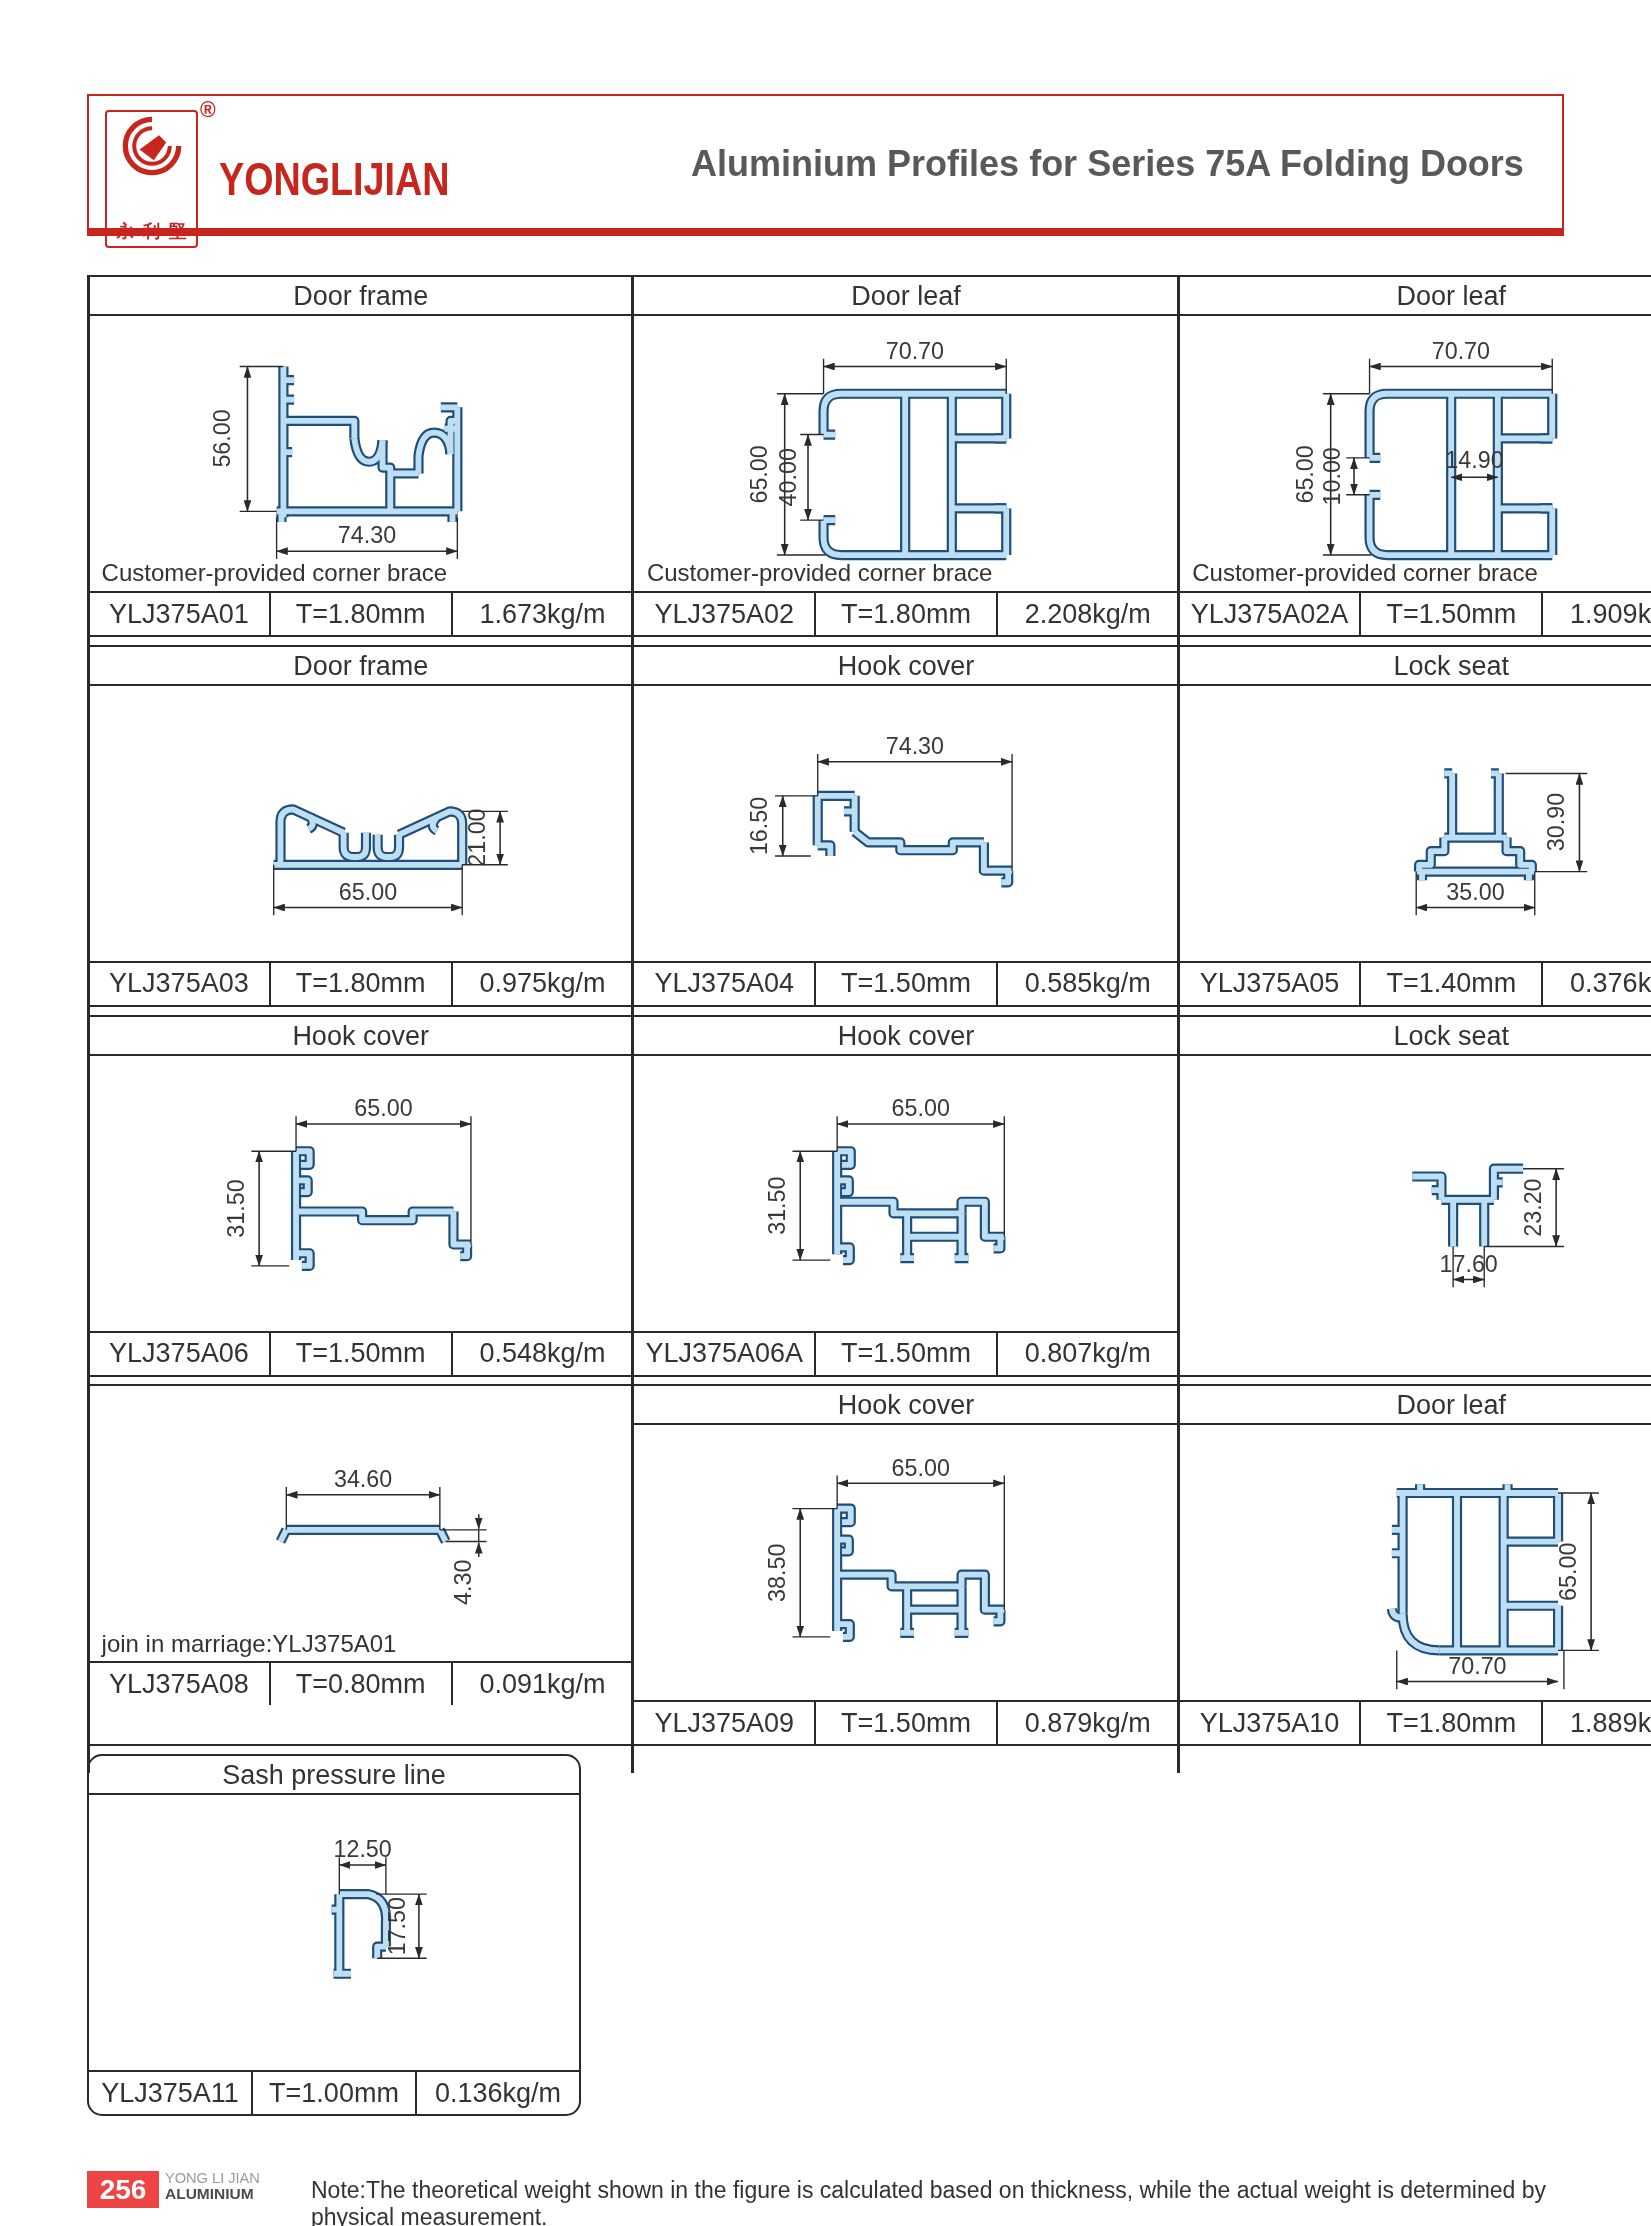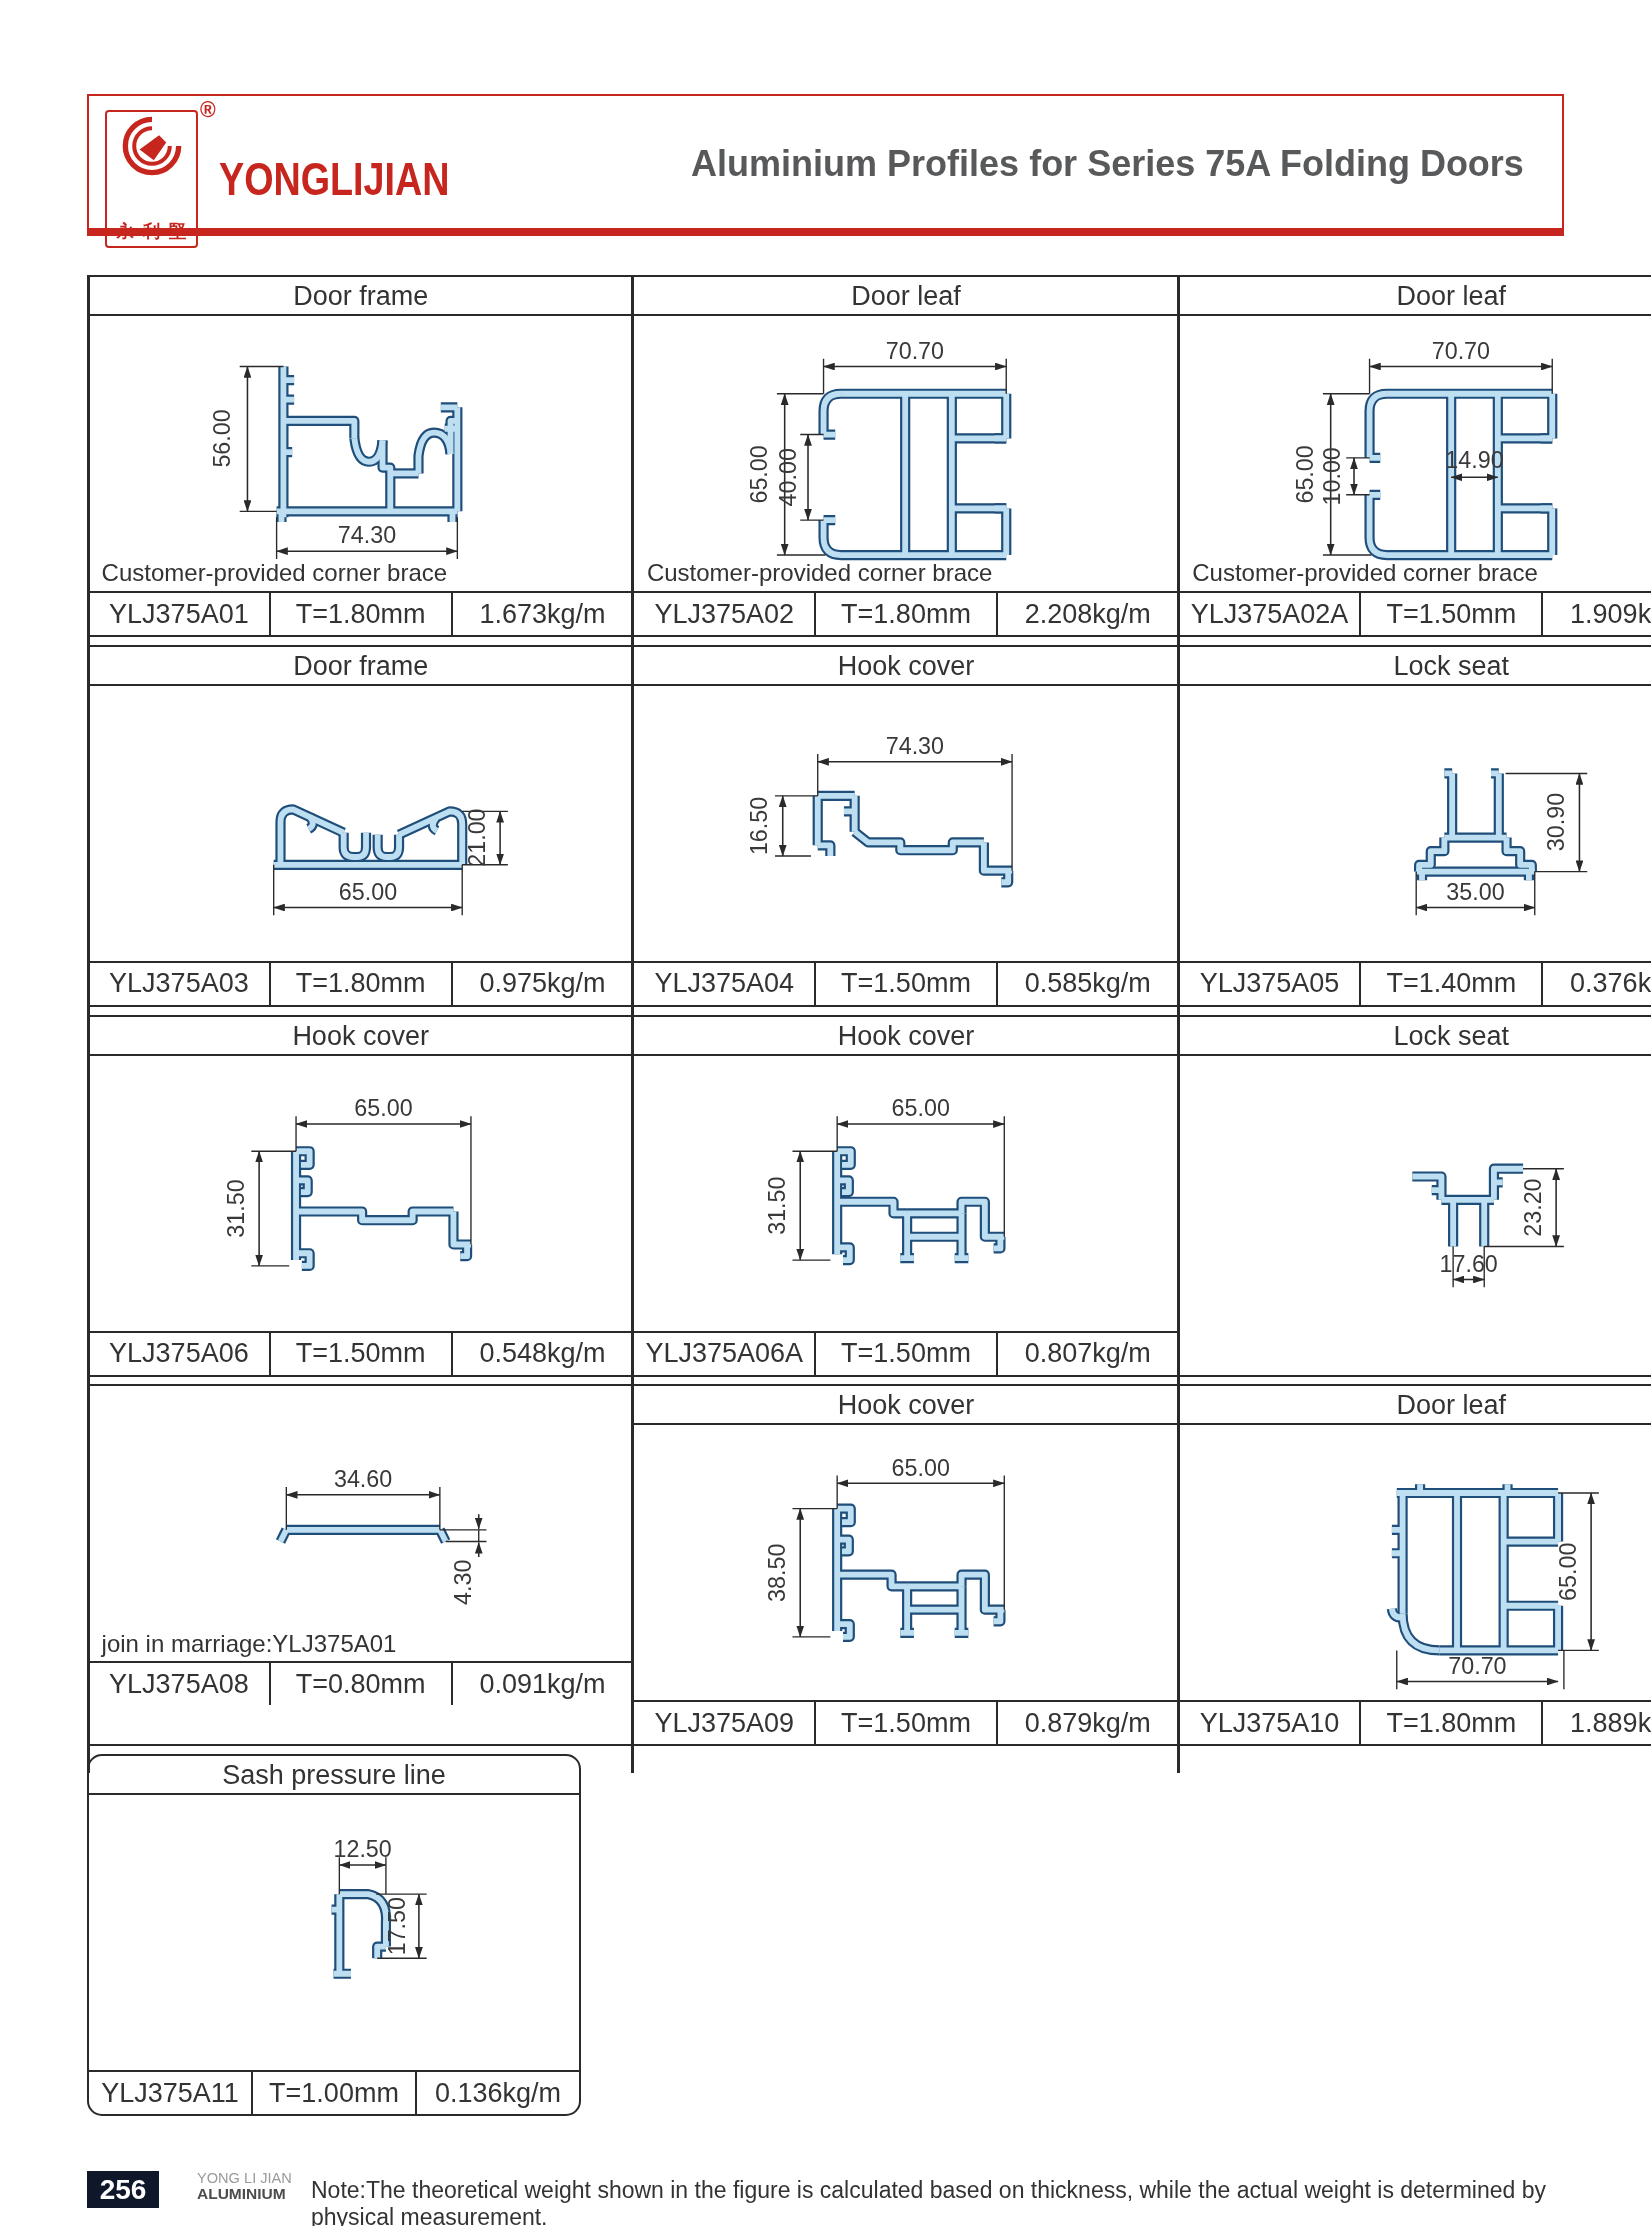--- a/index.html
+++ b/index.html
@@ -41,23 +41,23 @@
   g.prof path{fill:none;stroke:#1f4e7a;stroke-width:10.5;stroke-linejoin:round;stroke-linecap:butt;}
   g.prof-in path{fill:none;stroke:#bedff2;stroke-width:6;stroke-linejoin:round;stroke-linecap:butt;}
 
   .dims path.ext{stroke:#2a2a2c;stroke-width:1.4;fill:none;}
   .dims path.dim{stroke:#2a2a2c;stroke-width:1.6;fill:none;
     marker-start:url(#arr);marker-end:url(#arr);}
   .dims path.lead{stroke:#2a2a2c;stroke-width:1.6;fill:none;marker-end:url(#arr);}
   text.dt{font-size:24px;fill:#39393b;font-family:"Liberation Sans",sans-serif;}
 
   
-  .pageBadge{position:absolute;left:87px;top:2171px;width:72px;height:37px;background:#0f172a;
+  .pageBadge{position:absolute;left:87px;top:2171px;width:72px;height:37px;background:#ef4444;
     color:#fff;font-weight:bold;font-size:28px;display:flex;align-items:center;justify-content:center;}
-  .badgeBrand{position:absolute;left:165px;top:2171px;line-height:1.05;margin-left:32px;}
+  .badgeBrand{position:absolute;left:165px;top:2171px;line-height:1.05;}
   .badgeBrand .b1{font-size:14.6px;color:#9a9a9a;}
   .badgeBrand .b2{font-size:15.5px;color:#4c4c4e;font-weight:bold;}
   .footNote{position:absolute;left:311px;top:2177px;width:1261px;font-size:23px;color:#333;}
 </style>
 </head>
 <body>
 
 <div class="page">
 
 <svg width="0" height="0" style="position:absolute">

